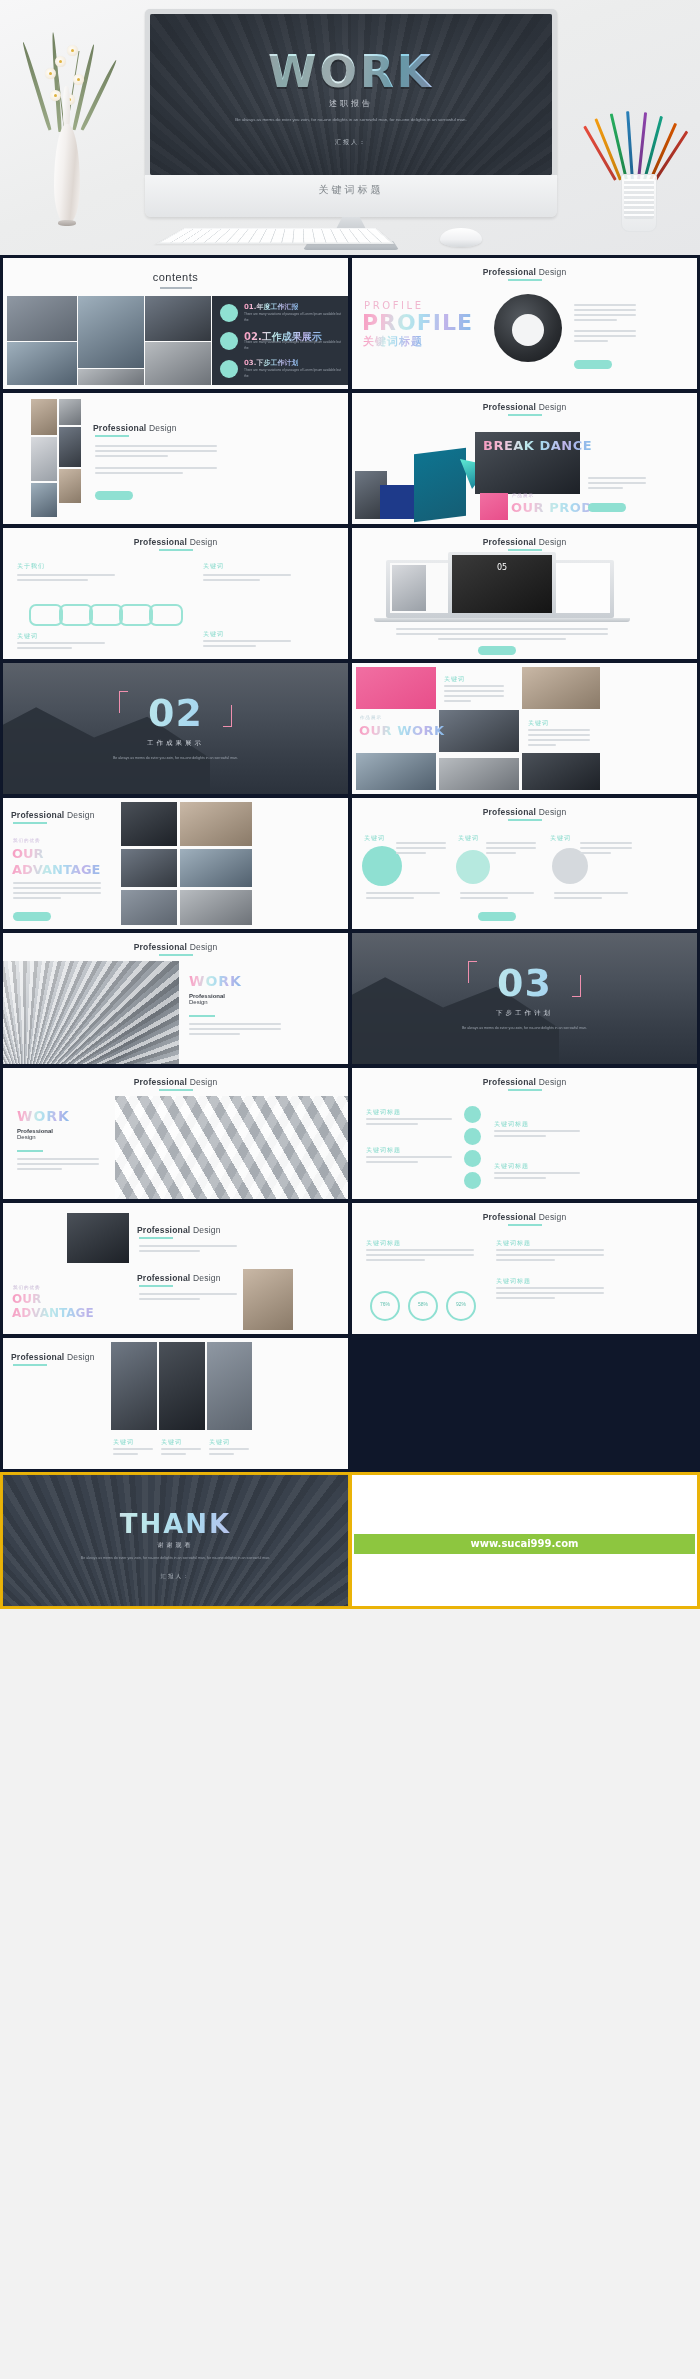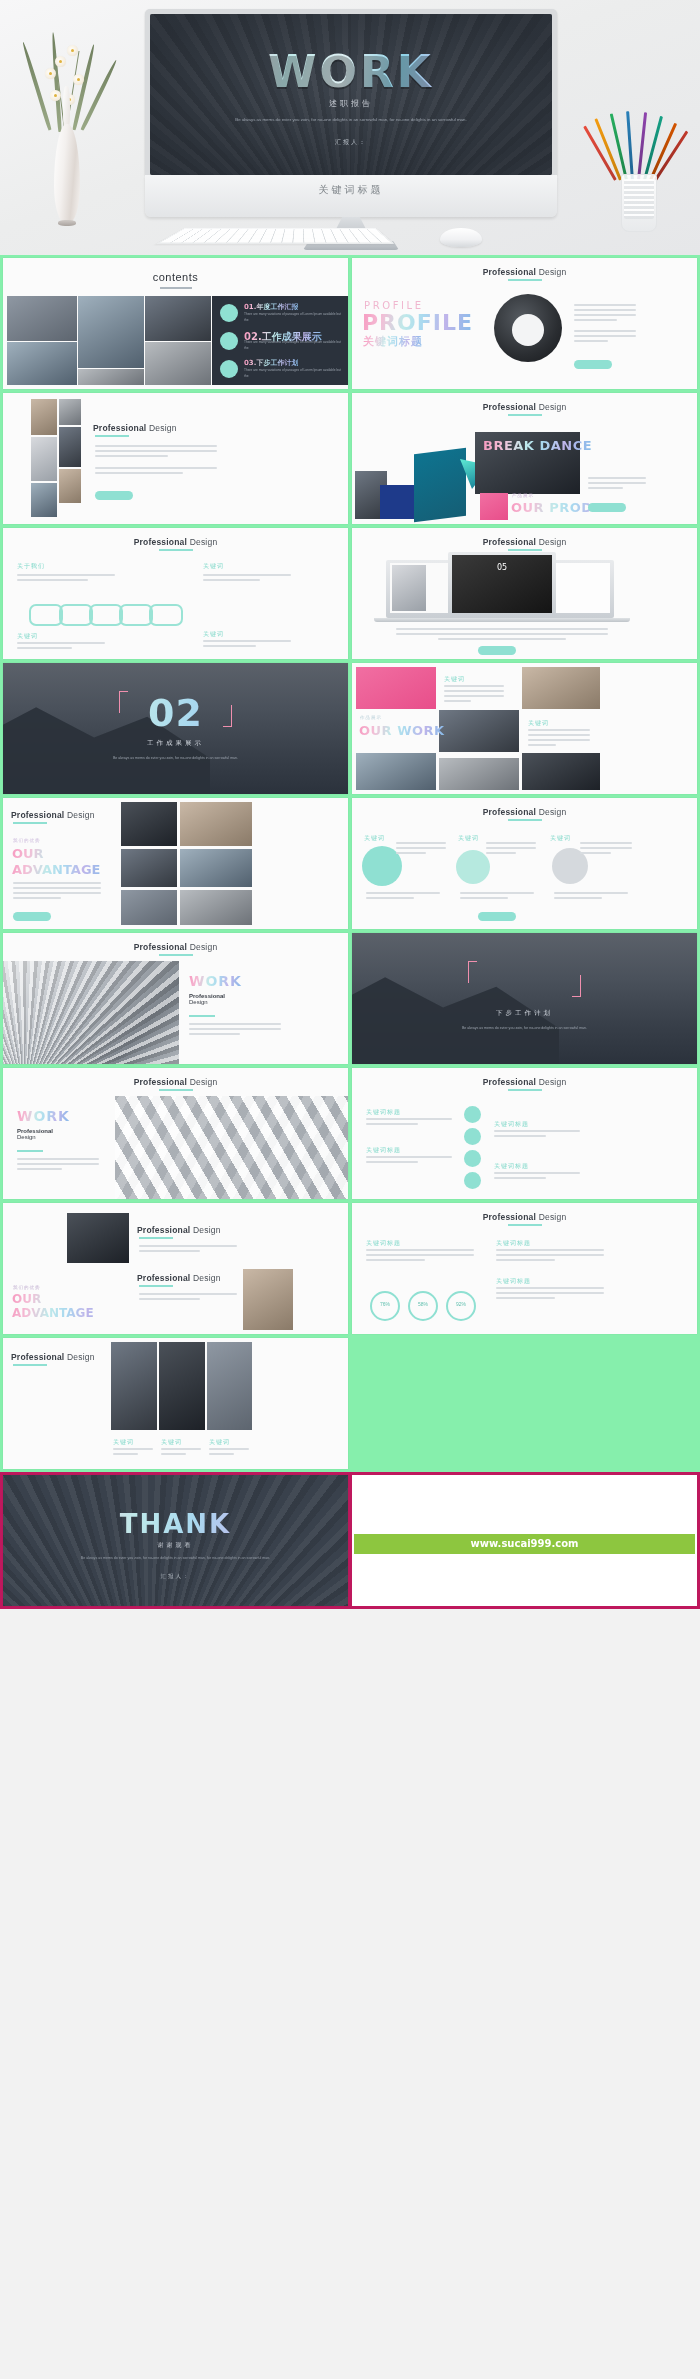--- a/index.html
+++ b/index.html
@@ -139,21 +139,21 @@
   .mouse {
     position:absolute; left:440px; top:228px; width:42px; height:19px;
     background:linear-gradient(180deg,#ffffff 0%,#f0f1f3 60%,#d6d9dc 100%);
     border-radius:50% 50% 44% 44%/60% 60% 40% 40%;
     box-shadow:0 1px 2px rgba(0,0,0,.10);
   }
 
   
   .grid {
     display:grid; grid-template-columns:1fr 1fr;
-    gap:4px; padding:3px; background:#86efac;
+    gap:4px; padding:3px; background:#0f172a;
   }
   .slide {
     position:relative; width:100%; height:131px;
     background:#fbfbfb; overflow:hidden;
     box-shadow:0 0 1px rgba(0,0,0,.12);
   }
   .slide.dark { background:#2b323c; }
   .sl-head {
     position:absolute; left:0; right:0; top:9px; text-align:center;
     font-size:8.5px; color:#3a3f47; font-weight:bold; letter-spacing:.2px;
@@ -222,21 +222,21 @@
     position:absolute; left:0; right:0; top:13px; text-align:center;
     font-size:11px; color:#2f343b; letter-spacing:.5px;
   }
   .contents-rule { position:absolute; left:50%; margin-left:-16px; top:29px; width:32px; height:1.5px; background:#aeb7bf; }
   .toc-dot {
     position:absolute; width:18px; height:18px; border-radius:50%;
     background:#8fe0d2;
   }
 
   
-  .footer { padding:3px; background:#be185d; display:grid; grid-template-columns:1fr 1fr; gap:4px; }
+  .footer { padding:3px; background:#eab308; display:grid; grid-template-columns:1fr 1fr; gap:4px; }
   .footer-right { background:#ffffff; position:relative; height:131px; }
   .band1, .band2 {
     position:absolute; left:2px; right:2px; text-align:center; color:#fff;
     font-family:"DejaVu Sans",sans-serif;
   }
   .band1 { top:38px; height:21px; line-height:21px; background:#0aa884; font-size:10px; font-weight:bold; }
   .band2 { top:59px; height:20px; line-height:20px; background:#8dc63f; font-size:10px; font-weight:bold; }
 
   .stripes-bg { position:absolute; inset:0; background:#39414c; overflow:hidden; }
   .stripes-bg:before {
@@ -568,20 +568,21 @@
           <i></i>
           <i></i>
           <i style="width:55%"></i>
         </div>
     </div>
 
     <div class="slide dark">
       <div class="mountain-bg"></div>
       <div class="bracket-l"></div>
       <div class="bracket-r"></div>
+      <div class="sec-num grad-text">03</div>
       <div class="sec-cn">下步工作计划</div>
       <div class="sec-en">Be always as mems do evier you zoin, for no-one delights in an sorrowful man.</div>
     </div>
 
     <div class="slide">
       <div class="sl-head"><span>Professional</span> <span class="light">Design</span></div>
       <div class="sl-rule"></div>
       <div class="grad-text" style="position:absolute;left:14px;top:40px;font-size:14px;letter-spacing:1px;">WORK</div>
       <div style="position:absolute;left:14px;top:60px;font-size:6px;color:#3a3f47;font-weight:bold;"><span>Professional</span><br><span style="font-weight:normal">Design</span></div>
       <div style="position:absolute;left:14px;top:82px;width:26px;height:1.5px;background:#8fe0d2;"></div>

